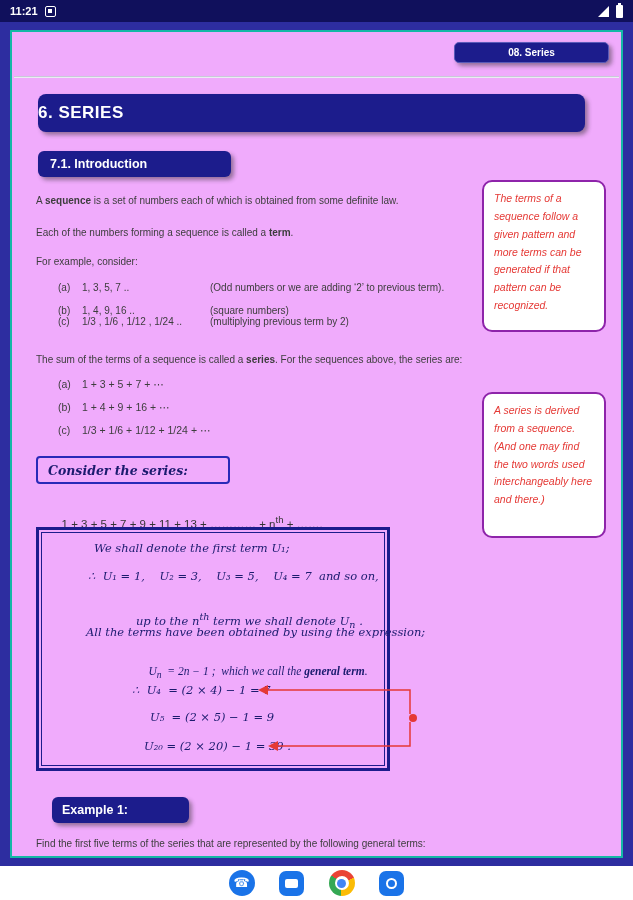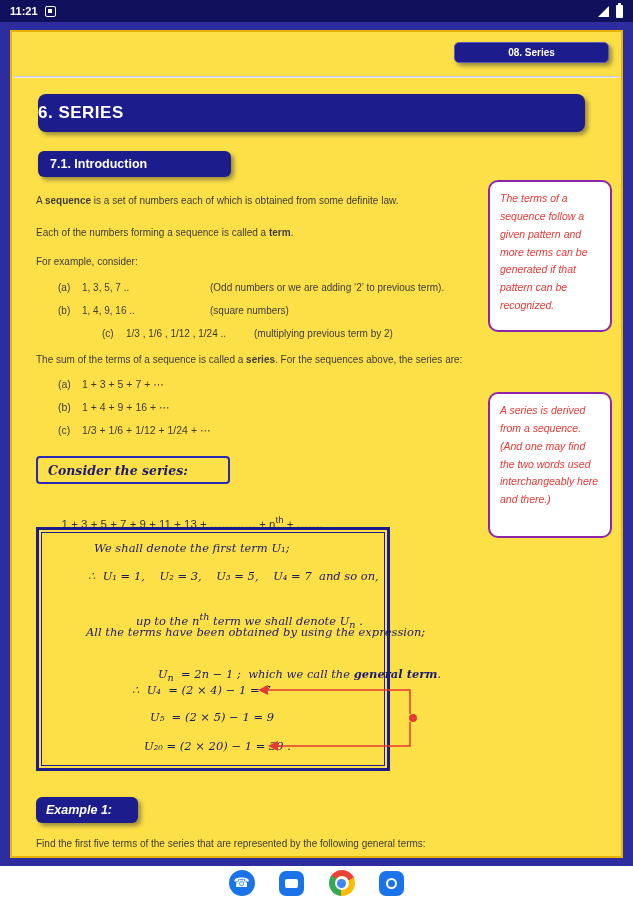--- a/index.html
+++ b/index.html
@@ -19,22 +19,22 @@
     display:inline-block; position:relative; }
   .sb-app-icon::after { content:""; position:absolute; left:2px; top:2px; width:4px; height:4px; background:#fff; }
   .signal { width:0; height:0; border-left:11px solid transparent;
     border-bottom:11px solid #fff; display:inline-block; }
   .battery { width:7px; height:13px; background:#fff; border-radius:1px;
     position:relative; display:inline-block; }
   .battery::before { content:""; position:absolute; top:-2px; left:2px; width:3px; height:2px; background:#fff; }
 
   
   .frame { position:absolute; top:22px; left:0; right:0; bottom:34px; padding:8px 10px; }
-  .page { position:relative; width:100%; height:100%; background:#fde047;
-    border:2px solid #eab308; overflow:hidden; color:var(--text,#3d3d3d); }
+  .page { position:relative; width:100%; height:100%; background:#f0abfc;
+    border:2px solid #14b8a6; overflow:hidden; color:var(--text,#3d3d3d); }
 
   .navy-banner { background:var(--navy,#1c1c8c); color:#fff; font-weight:bold;
     box-shadow:3px 3px 4px rgba(40,40,40,.45); }
 
   .chapter-badge { position:absolute; top:10px; right:12px; width:155px; height:21px;
     border-radius:5px; font-size:10px; display:flex; align-items:center; justify-content:center;
     border:1px solid #5a5ab8; }
   .top-rule { position:absolute; top:44px; left:2px; right:2px; height:2px;
     background:#c9c9d9; border-bottom:1px solid #ececf4; }
 
@@ -63,27 +63,27 @@
 
   .derivation-box { position:absolute; top:495px; left:24px; width:354px; height:244px;
     border:3px solid var(--navy,#1c1c8c); }
   .derivation-inner { position:absolute; inset:2px; border:1px solid var(--navy,#1c1c8c); }
   .dline { position:absolute; font-family:"DejaVu Serif", serif; font-style:italic;
     font-size:11.5px; color:#1b1b6e; white-space:pre;margin-left:36px; }
   .dline .b { font-weight:bold; }
 
   .callout { position:absolute; border:2px solid var(--purple,#8e24aa); border-radius:10px;
     background:#fff; color:var(--red,#e53935); font-size:10.5px; line-height:1.7;
-    padding:8px 10px; font-style:italic;margin-left:6px; }
+    padding:8px 10px; font-style:italic; }
   .callout-1 { top:148px; left:470px; width:124px; min-height:152px; }
   .callout-2 { top:360px; left:470px; width:124px; min-height:146px; }
   .callout-3 { top:628px; left:407px; width:190px; min-height:120px; }
 
-  .example-banner { position:absolute; top:765px; left:24px; width:102px; height:26px;
-    border-radius:6px; font-size:12.5px; display:flex; align-items:center; padding-left:10px;font-style:italic; }
+  .example-banner { position:absolute; top:765px; left:40px; width:137px; height:26px;
+    border-radius:6px; font-size:12.5px; display:flex; align-items:center; padding-left:10px; }
   .example-text { position:absolute; top:806px; left:24px; font-size:10px; white-space:nowrap; }
 
   .connectors { position:absolute; top:0; left:0; pointer-events:none; }
   .connectors polyline { fill:none; stroke:var(--red,#e53935); stroke-width:1.5; }
   .connectors polygon, .connectors circle { fill:var(--red,#e53935); }
 
   
   .nav-bar { position:absolute; left:0; right:0; bottom:0; height:34px; background:#fff;
     display:flex; justify-content:center; align-items:center; gap:24px; }
   .dock-icon { width:26px; height:26px; border:none; padding:0; cursor:pointer;
@@ -144,21 +144,21 @@
       <p class="bodytext" style="top:224px; left:24px;">
         <span>For example, consider:</span>
       </p>
 
       <div class="seq-row" style="top:250px;">
         <span class="seq-label">(a)</span><span class="seq-terms">1, 3, 5, 7  ..</span><span>(Odd numbers or we are adding ‘2’ to previous term).</span>
       </div>
       <div class="seq-row" style="top:273px;">
         <span class="seq-label">(b)</span><span class="seq-terms">1, 4, 9, 16  ..</span><span>(square numbers)</span>
       </div>
-      <div class="seq-row" style="top:296px;margin-left:44px;">
+      <div class="seq-row" style="top:284px;">
         <span class="seq-label">(c)</span><span class="seq-terms">1/3 , 1/6 , 1/12 , 1/24 ..</span><span>(multiplying previous term by 2)</span>
       </div>
 
       <p class="bodytext" style="top:322px; left:24px;">
         <span>The sum of the terms of a sequence is called a </span><span class="b">series</span><span>. For the sequences above, the series are:</span>
       </p>
 
       <div class="ser-row" style="top:346px;">
         <span class="seq-label">(a)</span><span>1 + 3 + 5 + 7 + ⋯</span>
       </div>
@@ -178,21 +178,21 @@
       </p>
 
       <div class="derivation-box">
         <div class="derivation-inner">
           <p class="dline" style="top:8px; left:16px;">We shall denote the first term U₁;</p>
           <p class="dline" style="top:36px; left:10px;">∴  U₁ = 1,    U₂ = 3,    U₃ = 5,    U₄ = 7  and so on,</p>
           <p class="dline" style="top:64px; left:14px;">
             <span>up to the n</span><sup>th</sup><span> term we shall denote U</span><sub>n</sub><span> .</span>
           </p>
           <p class="dline" style="top:92px; left:8px;">All the terms have been obtained by using the expression;</p>
-          <p class="dline" style="top:120px; left:36px;">
+          <p class="dline" style="top:120px; left:36px;font-family:Liberation Serif, serif;">
             <span>U</span><sub>n</sub><span>  = 2n − 1 ;  which we call the </span><span class="b">general term</span><span>.</span>
           </p>
           <p class="dline" style="top:150px; left:54px;">∴  U₄  = (2 × 4) − 1 = 7</p>
           <p class="dline" style="top:177px; left:72px;">U₅  = (2 × 5) − 1 = 9</p>
           <p class="dline" style="top:206px; left:66px;">U₂₀ = (2 × 20) − 1 = 39 .</p>
         </div>
       </div>
 
       <aside class="callout callout-1">
         <span>The terms of a sequence follow a given pattern and more terms can be generated if that pattern can be recognized.</span>

